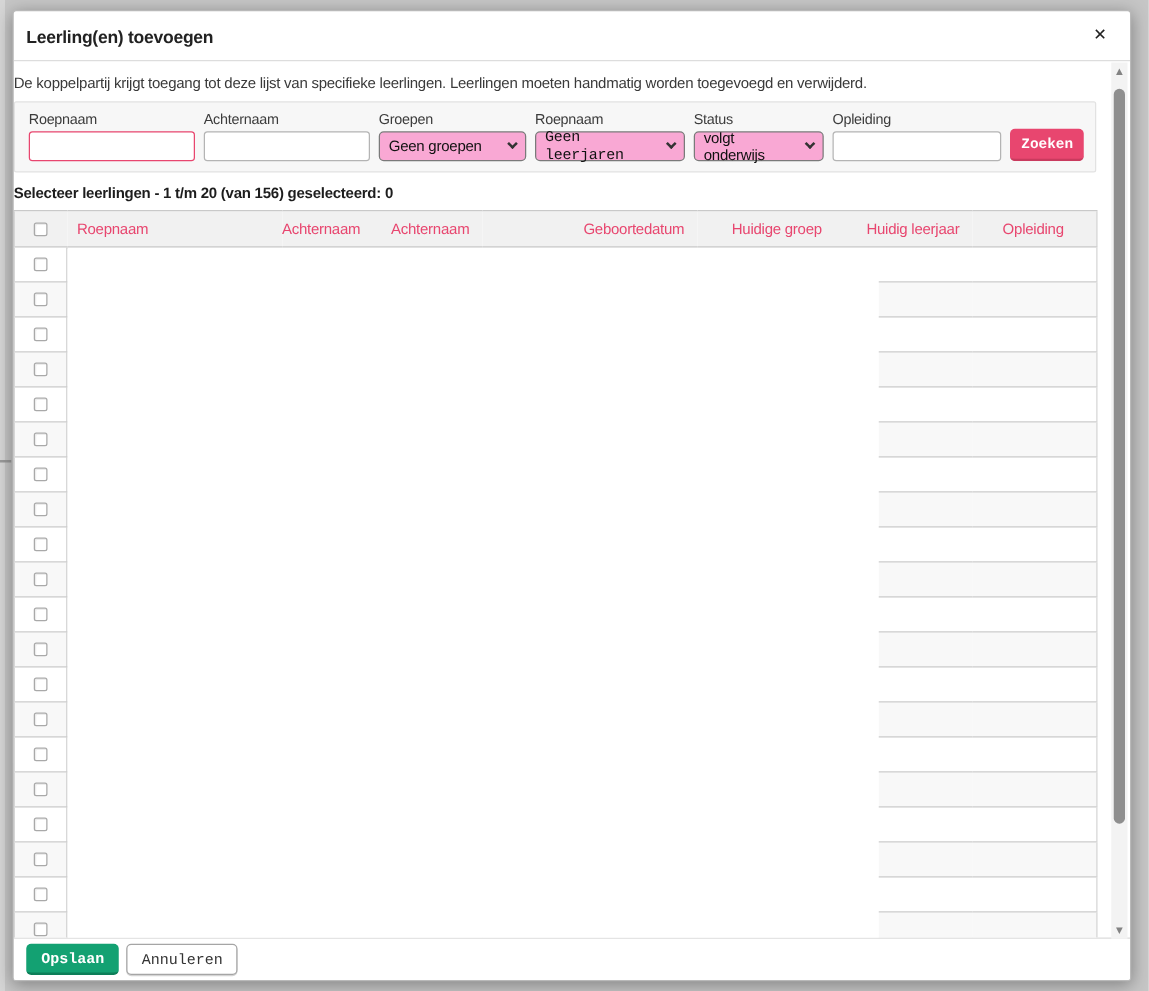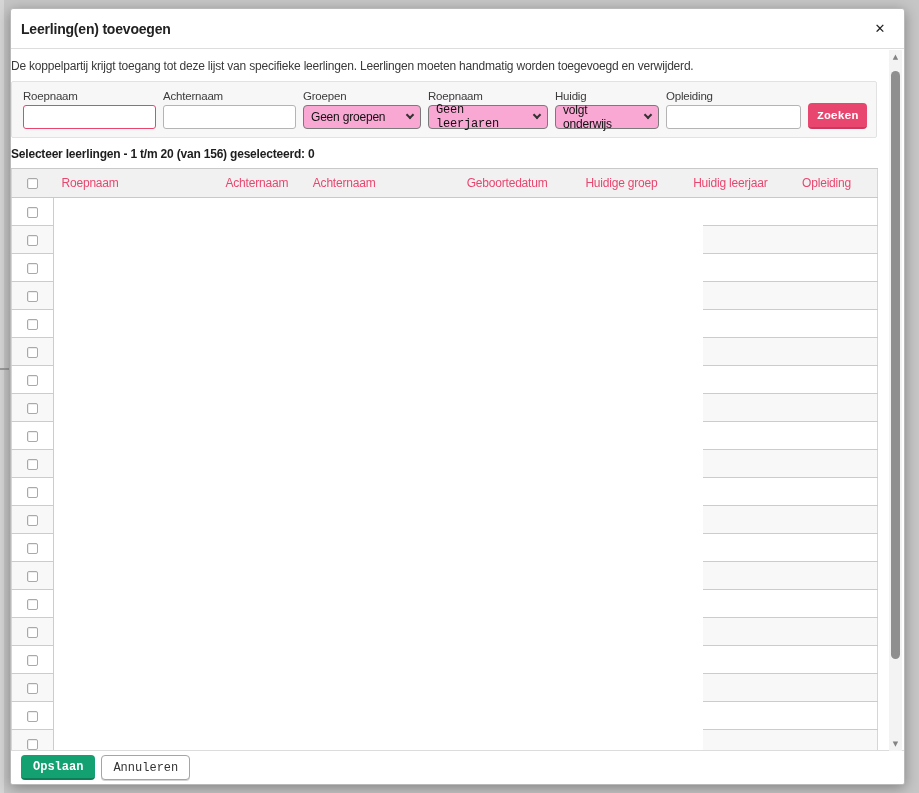--- a/index.html
+++ b/index.html
@@ -110,21 +110,21 @@
         </div>
       </div>
       <div class="field">
         <label>Roepnaam</label>
         <div class="fake-select w-leerjaar">
           <span>Geen leerjaren</span>
           <span class="chevron"></span>
         </div>
       </div>
       <div class="field">
-        <label>Huidig</label>
+        <label>Status</label>
         <div class="fake-select w-status">
           <span>volgt onderwijs</span>
           <span class="chevron"></span>
         </div>
       </div>
       <div class="field">
         <label>Opleiding</label>
         <input type="text" class="w-opleiding" value="" style="">
       </div>
       <button class="btn btn-zoeken">Zoeken</button>

